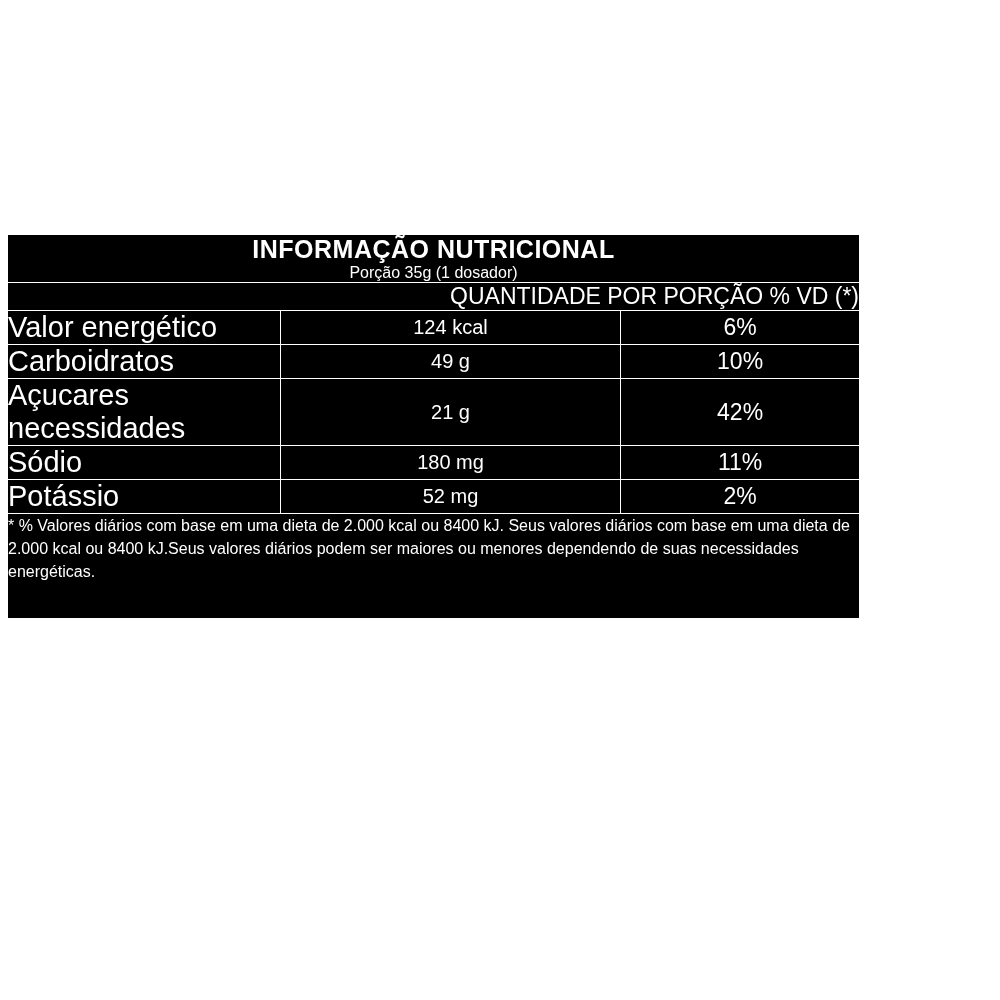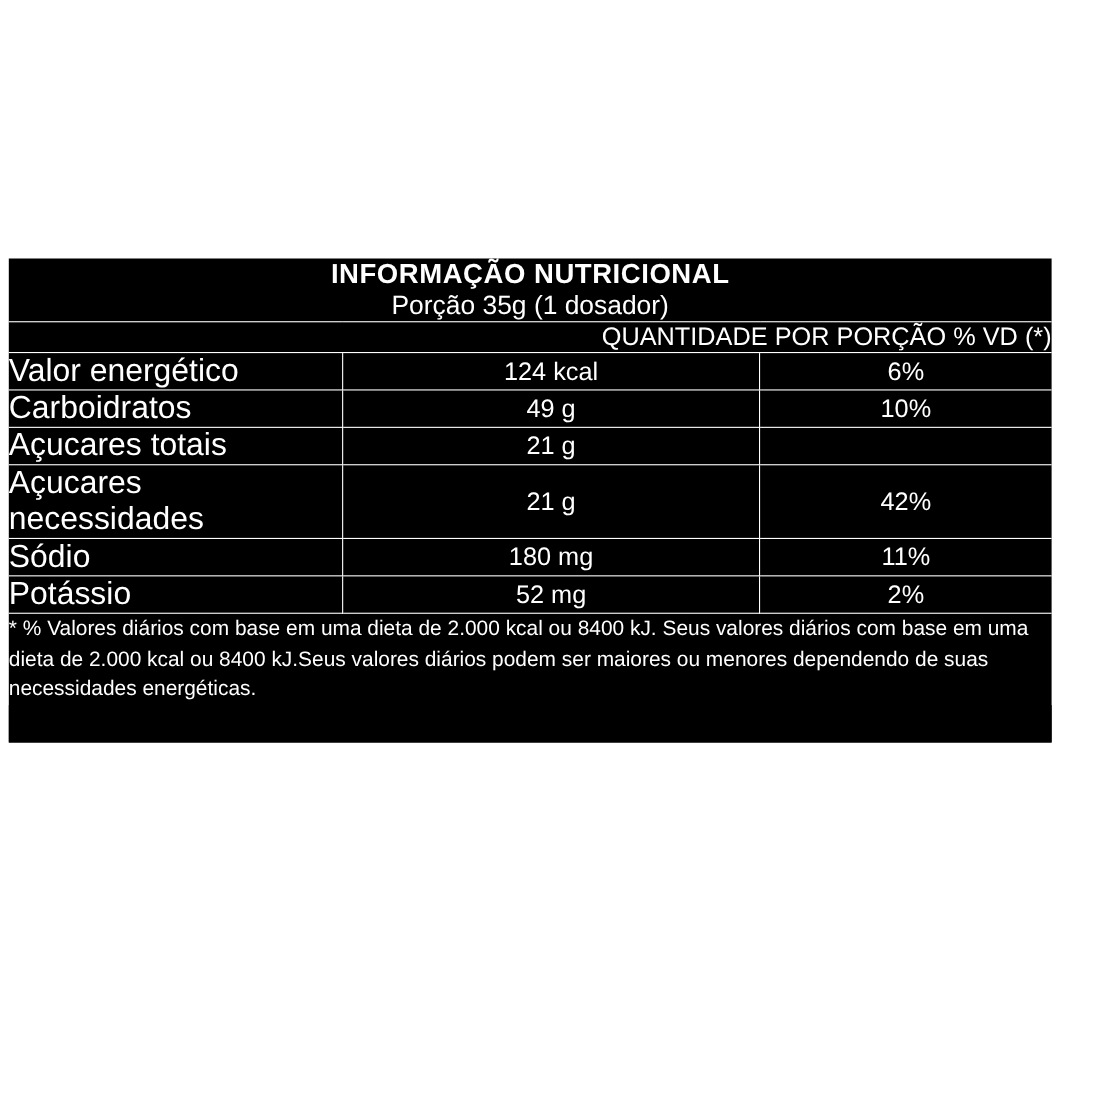--- a/index.html
+++ b/index.html
@@ -11,21 +11,21 @@
     overflow: hidden;
   }
   body {
     font-family: "Liberation Sans", sans-serif;
     -webkit-font-smoothing: antialiased;
   }
   #label-wrap {
     position: absolute;
     left: 8px;
     top: 235px;
-    width: 948px;
+    width: 851px;
     background: #000000;
     color: #ffffff;
     box-sizing: border-box;
     padding: 0;
   }
   .nut-table {
     width: 100%;
     border-collapse: collapse;
     table-layout: fixed;
   }
@@ -41,54 +41,54 @@
     font-weight: bold;
     letter-spacing: 0.5px;
     padding-top: 10px;
     border-bottom: none !important;
     border-left: none !important;
     border-right: none !important;
     border-top: none !important;
   }
   .portion-cell {
     text-align: center;
-    font-size: 24px;
+    font-size: 16px;
     padding-bottom: 8px;
     padding-top: 2px;
     border-top: none !important;
     border-left: none !important;
     border-right: none !important;
   }
   .subhead-cell {
     text-align: right;
     font-size: 23px;
     padding: 5px 0 6px 0;
     border-left: none !important;
     border-right: none !important;
   }
   .row-name {
     font-size: 29px;
     padding: 5px 0 6px 10px;
     text-align: left;
     border-left: none !important;
   }
   .row-amount {
-    font-size: 23px;
+    font-size: 20px;
     text-align: center;
     padding: 5px 0 6px 0;
     margin-top: 40px;
   }
   .row-vd {
     font-size: 23px;
     text-align: center;
     padding: 5px 0 6px 0;
     border-right: none !important;
   }
   .footnote-cell {
-    font-size: 19px;
+    font-size: 16px;
     line-height: 1.45;
     text-align: left;
     padding: 8px 10px 14px 10px;
     border: none !important;
   }
   .footnote-cell p {
     margin: 0;
   }
   .spacer {
     height: 34px;
@@ -120,25 +120,20 @@
         <td class="row-name">Valor energético</td>
         <td class="row-amount">124 kcal</td>
         <td class="row-vd">6%</td>
       </tr>
       <tr>
         <td class="row-name">Carboidratos</td>
         <td class="row-amount">49 g</td>
         <td class="row-vd">10%</td>
       </tr>
       <tr>
-        <td class="row-name">Açucares totais</td>
-        <td class="row-amount">21 g</td>
-        <td class="row-vd"></td>
-      </tr>
-      <tr>
         <td class="row-name">Açucares necessidades</td>
         <td class="row-amount">21 g</td>
         <td class="row-vd">42%</td>
       </tr>
       <tr>
         <td class="row-name">Sódio</td>
         <td class="row-amount">180 mg</td>
         <td class="row-vd">11%</td>
       </tr>
       <tr>

